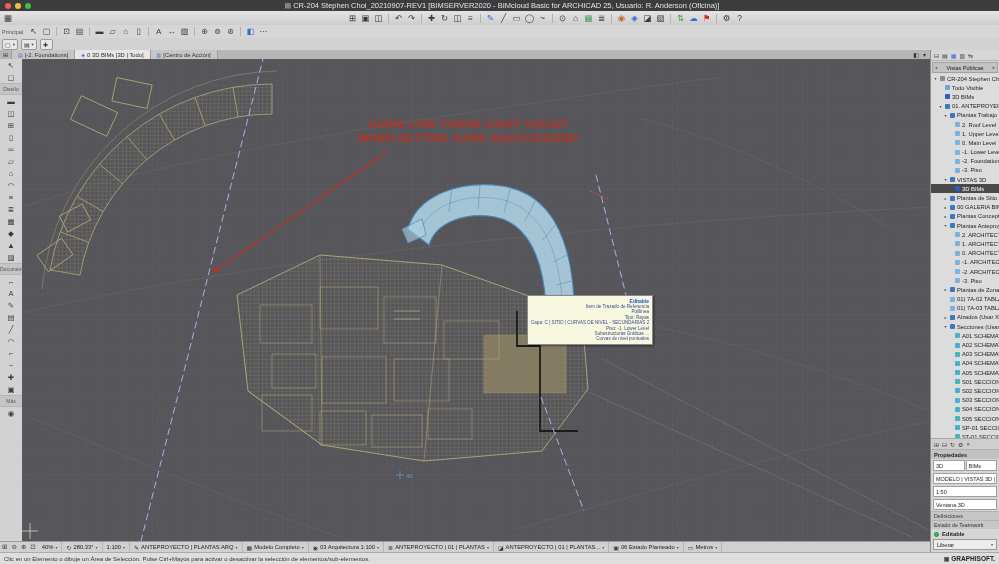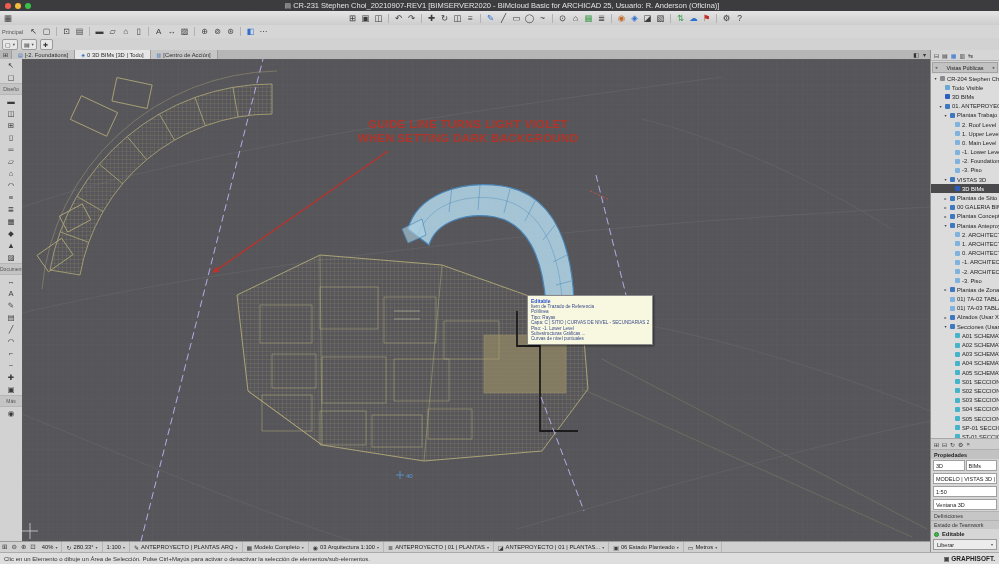--- a/index.html
+++ b/index.html
@@ -34,21 +34,21 @@
   .tab.selected{background:#e6e6e6;}
   .tab .t-icon{font-size:5px;color:#3a6fc0;}
   .tab-right{margin-left:auto;display:flex;align-items:center;gap:4px;padding:0 4px;font-size:6px;color:#333;}
   
   .toolbox{position:absolute;top:59px;left:0;width:22px;height:482px;background:#d2d2d2;border-right:1px solid #949494;overflow:hidden;}
   .tool-cell{height:12px;display:flex;align-items:center;justify-content:center;font-size:7.5px;color:#3a3a3c;}
   .tool-cell .tool-label{display:none;}
   .tool-cell[data-type="group"]{height:10px;background:#c4c4c4;border-top:1px solid #b6b6b6;border-bottom:1px solid #b6b6b6;}
   .tool-cell[data-type="group"] .tool-label{display:block;font-size:5px;color:#555;overflow:hidden;white-space:nowrap;}
   
-  .canvas{position:absolute;top:59px;left:22px;width:908px;height:482px;background:#56565a;overflow:hidden;}
+  .canvas{position:absolute;top:59px;left:22px;width:908px;height:482px;background:#56565a;overflow:hidden;text-align:right;}
   .canvas svg{position:absolute;top:0;left:0;font-family:"Liberation Sans",sans-serif;}
   .tooltip{position:absolute;left:505px;top:236px;width:118px;background:#f8f8e0;border:1px solid #8a8a8a;
            box-shadow:1px 1px 2px rgba(0,0,0,.45);padding:2px 3px;z-index:5;}
   .tt-title{font-size:5px;font-weight:bold;color:#2b4fd0;line-height:6px;}
   .tt-line{font-size:4.6px;color:#3a4a8a;line-height:5.4px;white-space:nowrap;overflow:hidden;}
   
   .rightpanel{position:absolute;top:50px;left:930px;width:69px;height:502px;background:#d6d6d6;border-left:1px solid #8e8e8e;
               display:flex;flex-direction:column;box-sizing:border-box;}
   .nav-top{height:10px;display:flex;align-items:center;gap:3px;padding:0 3px;border-bottom:1px solid #b4b4b4;font-size:6px;color:#3a3a3c;flex:0 0 auto;}
   .nav-header{height:9px;background:#c2c2c2;border:1px solid #a2a2a2;margin:1px;display:flex;align-items:center;justify-content:space-between;
@@ -95,21 +95,21 @@
 <body>
 
 <div class="app">
 
   <div class="titlebar">
     <div class="lights">
       <span class="light red"></span>
       <span class="light yellow"></span>
       <span class="light green"></span>
     </div>
-    <div class="title"><span class="doc-ic">▤</span><span>CR-231 Stephen Choi_20210907-REV1 [BIMSERVER2020 - BIMcloud Basic for ARCHICAD 25, Usuario: R. Anderson (Oficina)]</span></div>
+    <div class="title"><span class="doc-ic">▤</span><span>CR-204 Stephen Choi_20210907-REV1 [BIMSERVER2020 - BIMcloud Basic for ARCHICAD 25, Usuario: R. Anderson (Oficina)]</span></div>
     <div class="tb-spacer"></div>
   </div>
 
   <div class="tbrow toolbar1">
     <span class="tb-left-ic">▦</span>
     <div class="tb-cluster">
 
     <span class="icon">⊞</span>
         <span class="icon">▣</span>
         <span class="icon">◫</span>

